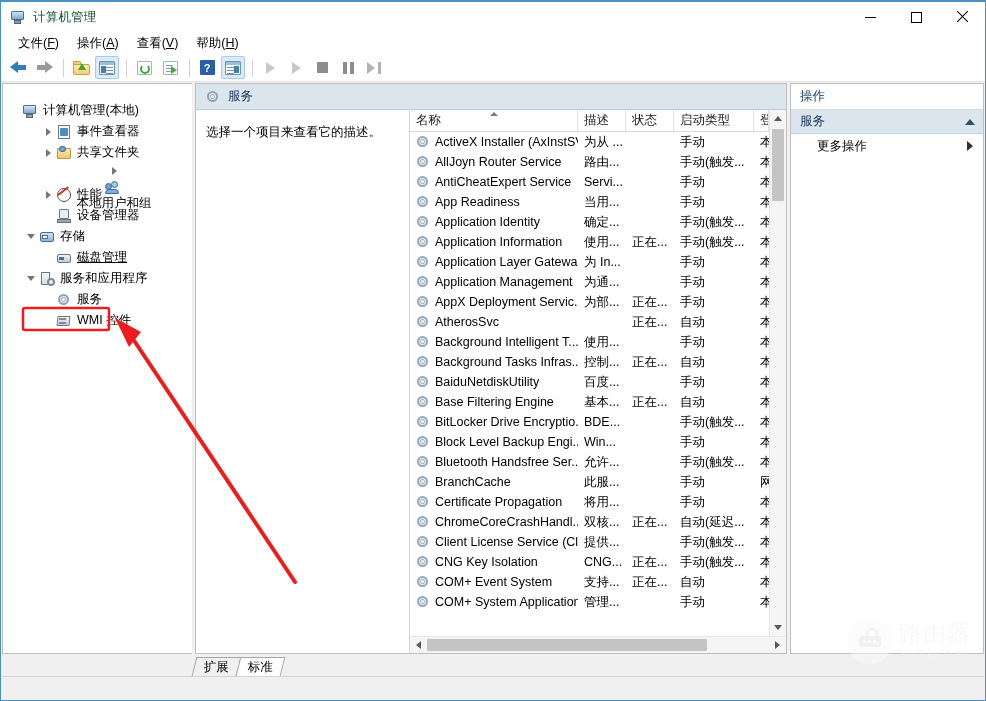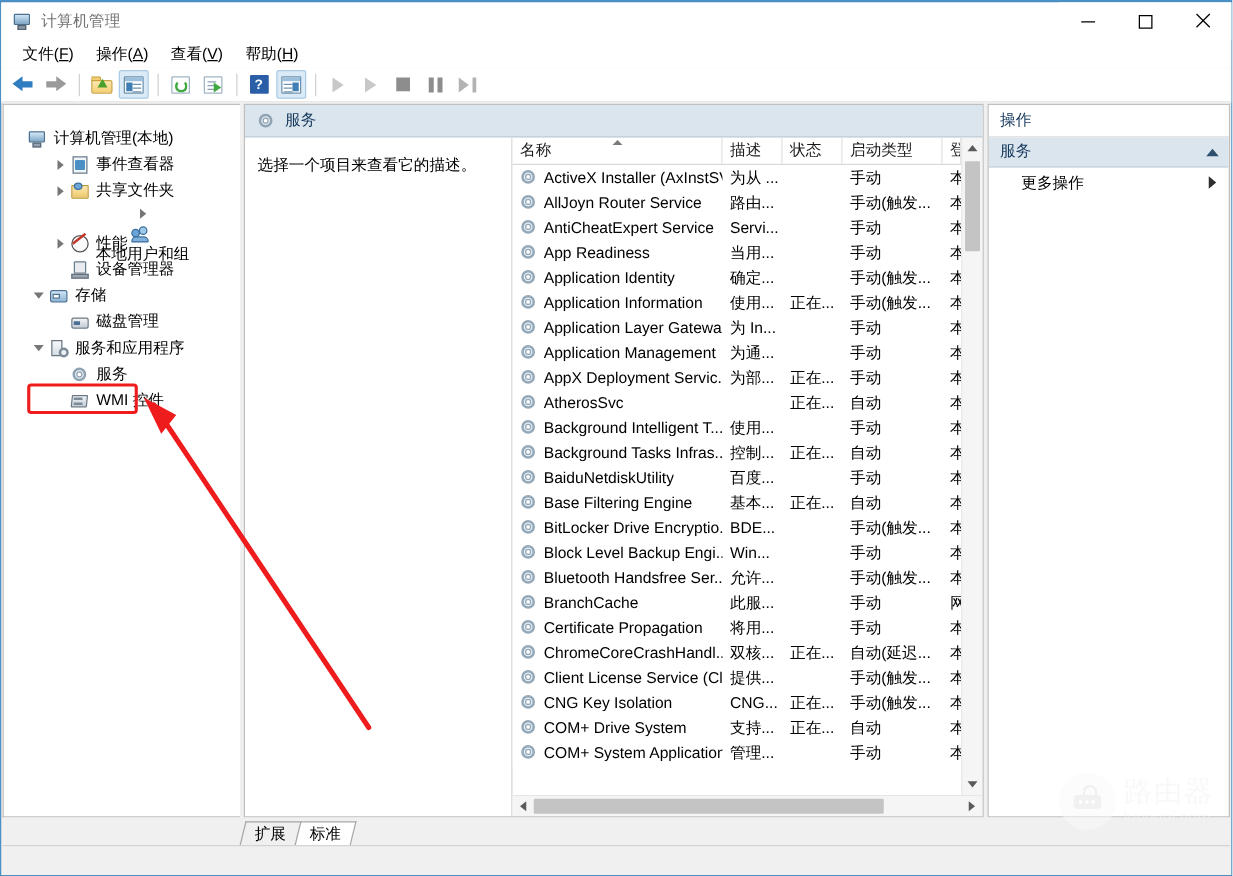--- a/index.html
+++ b/index.html
@@ -31,21 +31,21 @@
   .mon-body {
     position: absolute; left: 1px; top: 2px; width: 13px; height: 9px;
     background: linear-gradient(#cfe4f5,#7fa8c9);
     border: 1px solid #4a6f8f; border-radius: 1px;
   }
   .mon-stand {
     position: absolute; left: 4px; top: 11px; width: 7px; height: 4px;
     background: #8a9aa8; border: 1px solid #56646f;
   }
   .title-text {
-    font-size: 12.5px; color: #737373; letter-spacing: .2px;
+    font-size: 12.5px; color: #14532d; letter-spacing: .2px;
   }
   .win-controls {
     position: absolute; right: 0; top: 0; height: 30px; display: flex;
   }
   .wbtn {
     width: 46px; height: 30px; display: flex; align-items: center;
     justify-content: center; background: #ffffff; cursor: default;
   }
   .glyph-min { width: 11px; height: 1px; background: #000; }
   .glyph-max { width: 11px; height: 11px; border: 1px solid #000; }
@@ -649,21 +649,21 @@
           <div class="tree-row" style="padding-left: 20px;">
             <div class="tw">
               <div class="chev open"></div>
             </div>
             <div class="t-ico sh-storage">
               <div class="a"></div>
               <div class="b"></div>
             </div>
             <div class="t-label">存储</div>
           </div>
-          <div class="tree-row" style="padding-left: 37px;">
+          <div class="tree-row" style="padding-left: 37px; text-decoration: underline;">
             <div class="tw"></div>
             <div class="t-ico sh-disk">
               <div class="a"></div>
               <div class="b"></div>
             </div>
             <div class="t-label">磁盘管理</div>
           </div>
           <div class="tree-row" style="padding-left: 20px;">
             <div class="tw">
               <div class="chev open"></div>
@@ -1016,21 +1016,21 @@
                     <div class="lv-td c-status">正在...</div>
                     <div class="lv-td c-start">手动(触发...</div>
                     <div class="lv-td c-logon">本</div>
                   </div>
                   <div class="lv-row">
                     <div class="lv-td c-name">
                       <div class="svc-ico">
                         <div class="o"></div>
                         <div class="i"></div>
                       </div>
-                      <span class="nm">COM+ Drive System</span>
+                      <span class="nm">COM+ Event System</span>
                     </div>
                     <div class="lv-td c-desc">支持...</div>
                     <div class="lv-td c-status">正在...</div>
                     <div class="lv-td c-start">自动</div>
                     <div class="lv-td c-logon">本</div>
                   </div>
                   <div class="lv-row">
                     <div class="lv-td c-name">
                       <div class="svc-ico">
                         <div class="o"></div>

